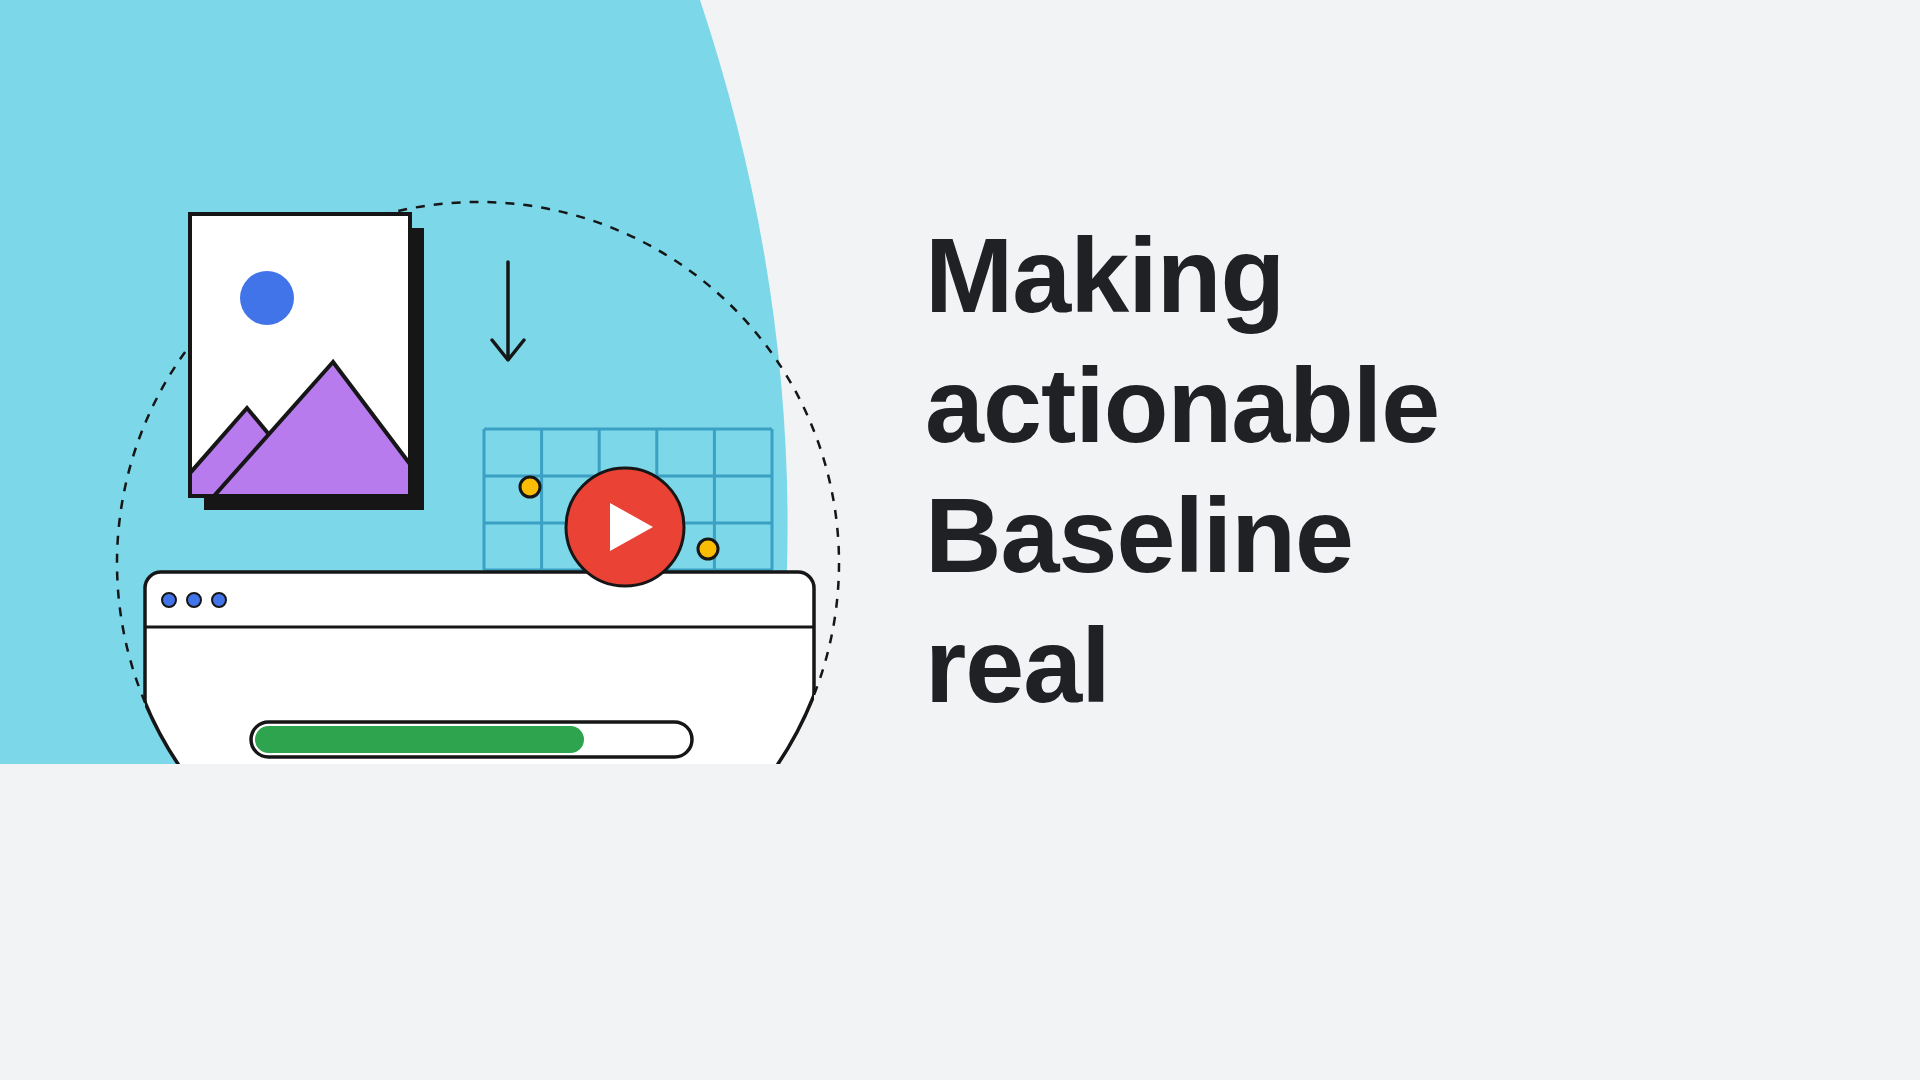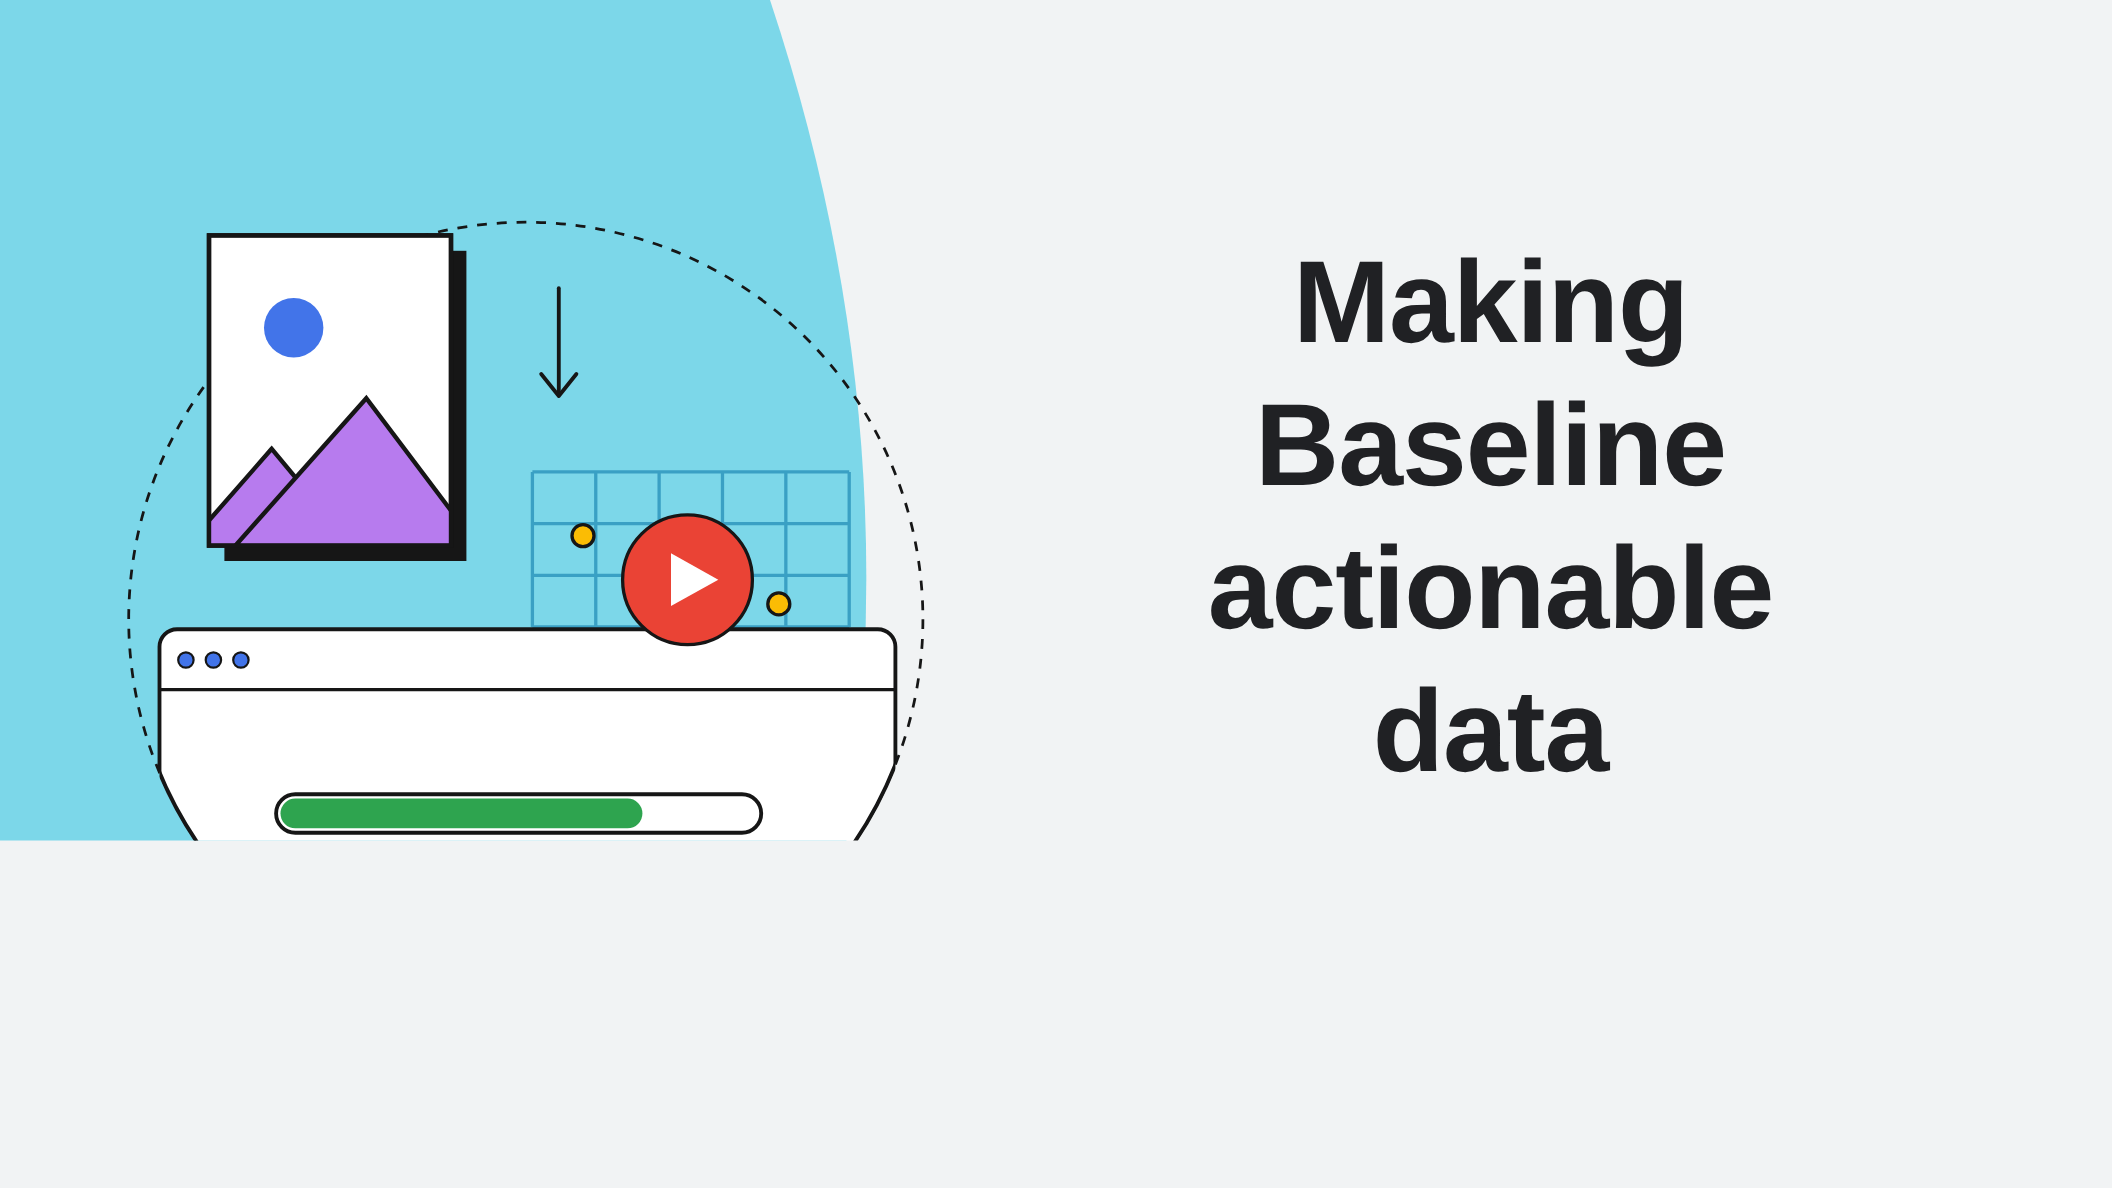--- a/index.html
+++ b/index.html
@@ -8,21 +8,20 @@
     font-family: "Liberation Sans", sans-serif;
     background: #F1F3F4;
     position: relative;
     overflow: hidden;
   }
   .page {
     position: absolute;
     top: 0; left: 0;
     width: 1920px; height: 764px;
     overflow: hidden;
-    text-align: center;
   }
   svg.illustration {
     position: absolute;
     top: 0; left: 0;
     display: block;
   }
   .hero-title {
     position: absolute;
     left: 925px;
     top: 210px;
@@ -102,18 +101,18 @@
     <circle cx="478" cy="563" r="361" fill="none" stroke="#161616" stroke-width="3.5" clip-path="url(#browserClip)"></circle>
 
     <g>
       <circle cx="625" cy="527" r="59" stroke="#161616" stroke-width="3" fill="#EA4335"></circle>
       <polygon points="610,503 653,527 610,551" fill="#FFFFFF"></polygon>
     </g>
   </svg>
 
   <div class="hero-title">
     <div class="line">Making</div>
+    <div class="line">actionable</div>
     <div class="line">Baseline</div>
-    <div class="line">actionable</div>
-    <div class="line">data</div>
+    <div class="line">real</div>
   </div>
 
 </div>
 
 </body></html>

